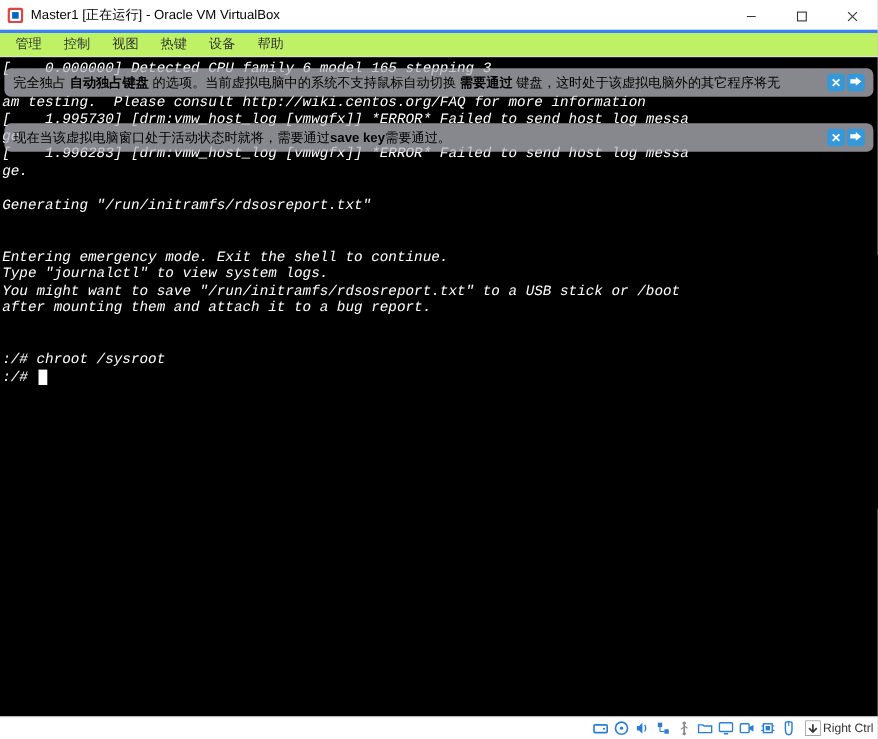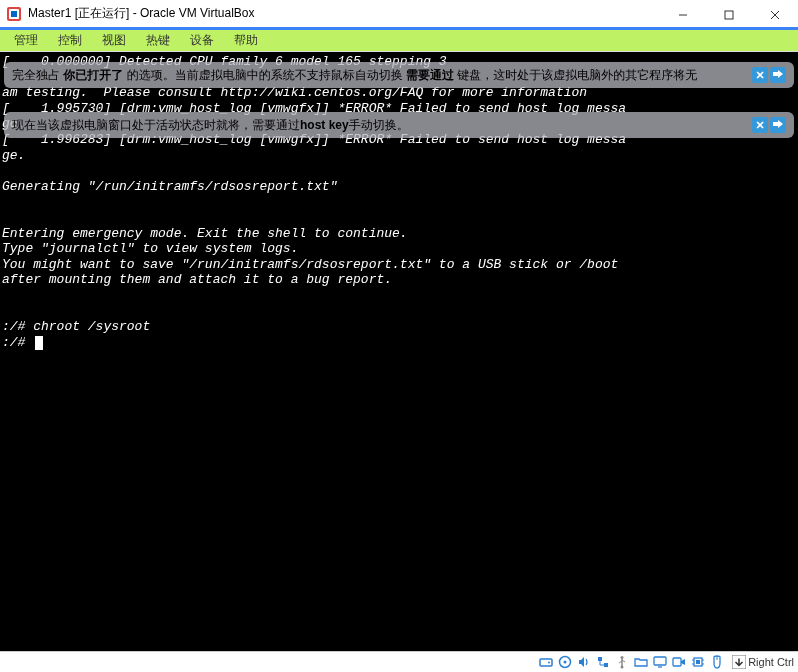--- a/index.html
+++ b/index.html
@@ -249,35 +249,35 @@
 <span>Type "journalctl" to view system logs.</span>
 <span>You might want to save "/run/initramfs/rdsosreport.txt" to a USB stick or /boot</span>
 <span>after mounting them and attach it to a bug report.</span>
 <span></span>
 <span></span>
 <span>:/# chroot /sysroot</span>
 <span>:/# </span><span class="cursor-blink"></span></div>
 
   <div class="notification notification-1">
     <div class="notification-text">
-      <span>完全独占 </span><b>你已打开了</b><span> 的选项。当前虚拟电脑中的系统不支持鼠标自动切换 </span><b>需要通过</b><span> 键盘，这时处于该虚拟电脑外的其它程序将无</span>
+      <span>完全独占 </span><b>自动独占键盘</b><span> 的选项。当前虚拟电脑中的系统不支持鼠标自动切换 </span><b>需要通过</b><span> 键盘，这时处于该虚拟电脑外的其它程序将无</span>
     </div>
     <div class="notif-icons">
       <div class="notif-icon-btn notif-close">✕</div>
       <div class="notif-icon-btn notif-dismiss">
         <svg viewBox="0 0 12 12">
             <path d="M1 3 L6 3 L6 1 L11 5 L6 9 L6 7 L1 7 Z" fill="#fff"></path>
           </svg>
       </div>
     </div>
   </div>
 
   <div class="notification notification-2">
     <div class="notification-text">
-      <span>现在当该虚拟电脑窗口处于活动状态时就将，需要通过</span><b>host key</b><span>手动切换。</span>
+      <span>现在当该虚拟电脑窗口处于活动状态时就将，需要通过</span><b>save key</b><span>需要通过。</span>
     </div>
     <div class="notif-icons">
       <div class="notif-icon-btn notif-close">✕</div>
       <div class="notif-icon-btn notif-dismiss">
         <svg viewBox="0 0 12 12">
             <path d="M1 3 L6 3 L6 1 L11 5 L6 9 L6 7 L1 7 Z" fill="#fff"></path>
           </svg>
       </div>
     </div>
   </div>

